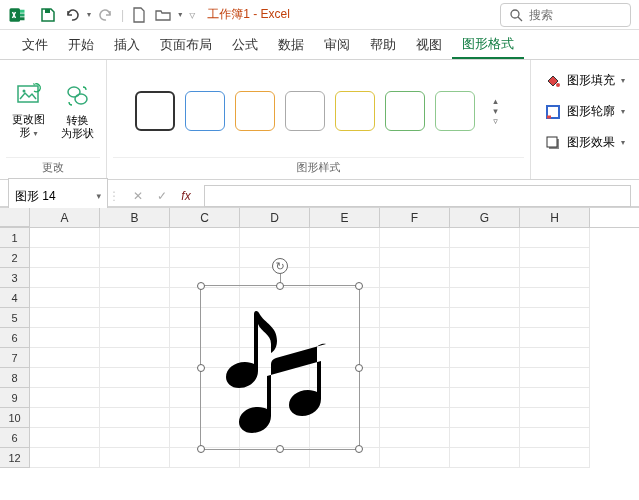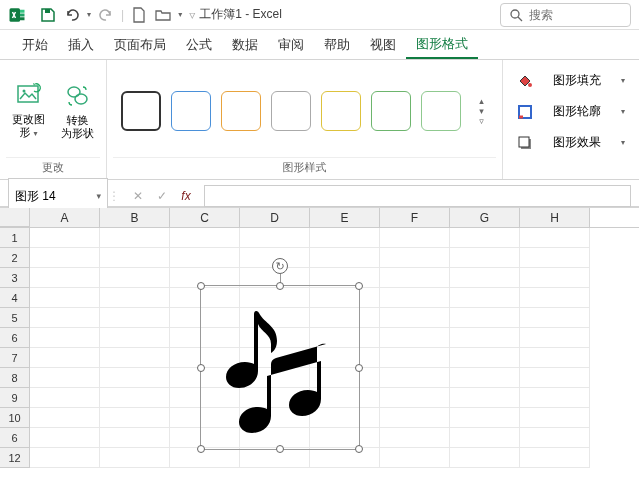--- a/index.html
+++ b/index.html
@@ -3,21 +3,21 @@
 <meta charset="utf-8">
 <style>
 * { margin: 0; padding: 0; box-sizing: border-box; font-family: "Microsoft YaHei", "Segoe UI", sans-serif; }
 body { background: #fff; width: 639px; height: 500px; overflow: hidden; font-size: 12px; }
 
 
 .titlebar { height: 30px; background: #fff; display: flex; align-items: center; padding: 0 8px; border-bottom: 1px solid #e0e0e0; }
 .excel-icon { width: 18px; height: 18px; margin-right: 10px; }
 .qat-btn { width: 24px; height: 24px; display: flex; align-items: center; justify-content: center; cursor: pointer; }
 .qat-sep { margin: 0 3px; }
-.title-text { font-size: 12px; color: #404040; }
+.title-text { font-size: 12px; color: #c2410c; margin-left: 8px; }
 .search-box { margin-left: auto; display: flex; align-items: center; background: #fff; border: 1px solid #ccc; border-radius: 4px; height: 24px; padding: 0 8px; width: 131px; }
 .search-box input { border: none; outline: none; font-size: 12px; width: 90px; margin-left: 6px; }
 
 
 .ribbon-tabs { height: 30px; display: flex; align-items: stretch; padding-left: 12px; background: #fff; border-bottom: 1px solid #d4d4d4; }
 .ribbon-tab { padding: 0 10px; display: flex; align-items: center; font-size: 13px; color: #333; cursor: pointer; }
 .ribbon-tab.active { color: #107c41; border-bottom: 2px solid #107c41; font-weight: 500; }
 
 
 .ribbon { height: 120px; background: #fff; border-bottom: 1px solid #d4d4d4; display: flex; }
@@ -32,21 +32,21 @@
 .style-box.active { border: 2px solid #333; }
 .style-blue { border-color: #4a90d9; }
 .style-orange { border-color: #e8a33d; }
 .style-gray { border-color: #aaa; }
 .style-yellow { border-color: #ddc23c; }
 .style-green { border-color: #6db56d; }
 .style-lightgreen { border-color: #8fc98f; }
 .style-nav { width: 18px; display: flex; flex-direction: column; align-items: center; justify-content: space-around; margin-left: 4px; }
 .style-nav span { font-size: 9px; color: #666; cursor: pointer; }
 
-.side-btn { display: flex; align-items: center; gap: 20px; padding: 2px 4px; cursor: pointer; font-size: 12px; }
+.side-btn { display: flex; align-items: center; gap: 6px; padding: 2px 4px; cursor: pointer; font-size: 12px; }
 .side-stack { display: flex; flex-direction: column; gap: 10px; padding: 6px 4px; }
 
 
 .formula-bar { height: 28px; border-bottom: 2px solid #d4d4d4; display: flex; align-items: center; background: #fff; padding-top: 8px; padding-bottom: 2px; }
 .name-box { width: 100px; height: 37px; border: 1px solid #ccc; display: flex; align-items: center; padding: 0 6px; font-size: 12px; margin-left: 8px; background: #fff; }
 .name-box .nbv { flex: 1; }
 .name-box .nba { font-size: 9px; color: #666; }
 .fb-btns { display: flex; align-items: center; gap: 4px; margin: 0 8px; color: #aaa; }
 .fb-btn { width: 20px; text-align: center; cursor: pointer; }
 .fx { font-style: italic; color: #7f1d1d; text-align: center; }
@@ -121,20 +121,21 @@
   <div class="search-box">
     <svg width="14" height="14" viewBox="0 0 14 14">
         <circle cx="6" cy="6" r="4" fill="none" stroke="#666" stroke-width="1.3"></circle>
         <line x1="9" y1="9" x2="13" y2="13" stroke="#666" stroke-width="1.3"></line>
       </svg>
     <input placeholder="搜索" style="">
   </div>
 </div>
 
 <div class="ribbon-tabs">
+  <div class="ribbon-tab">文件</div>
   <div class="ribbon-tab">开始</div>
   <div class="ribbon-tab">插入</div>
   <div class="ribbon-tab">页面布局</div>
   <div class="ribbon-tab">公式</div>
   <div class="ribbon-tab">数据</div>
   <div class="ribbon-tab">审阅</div>
   <div class="ribbon-tab">帮助</div>
   <div class="ribbon-tab">视图</div>
   <div class="ribbon-tab active">图形格式</div>
 </div>

